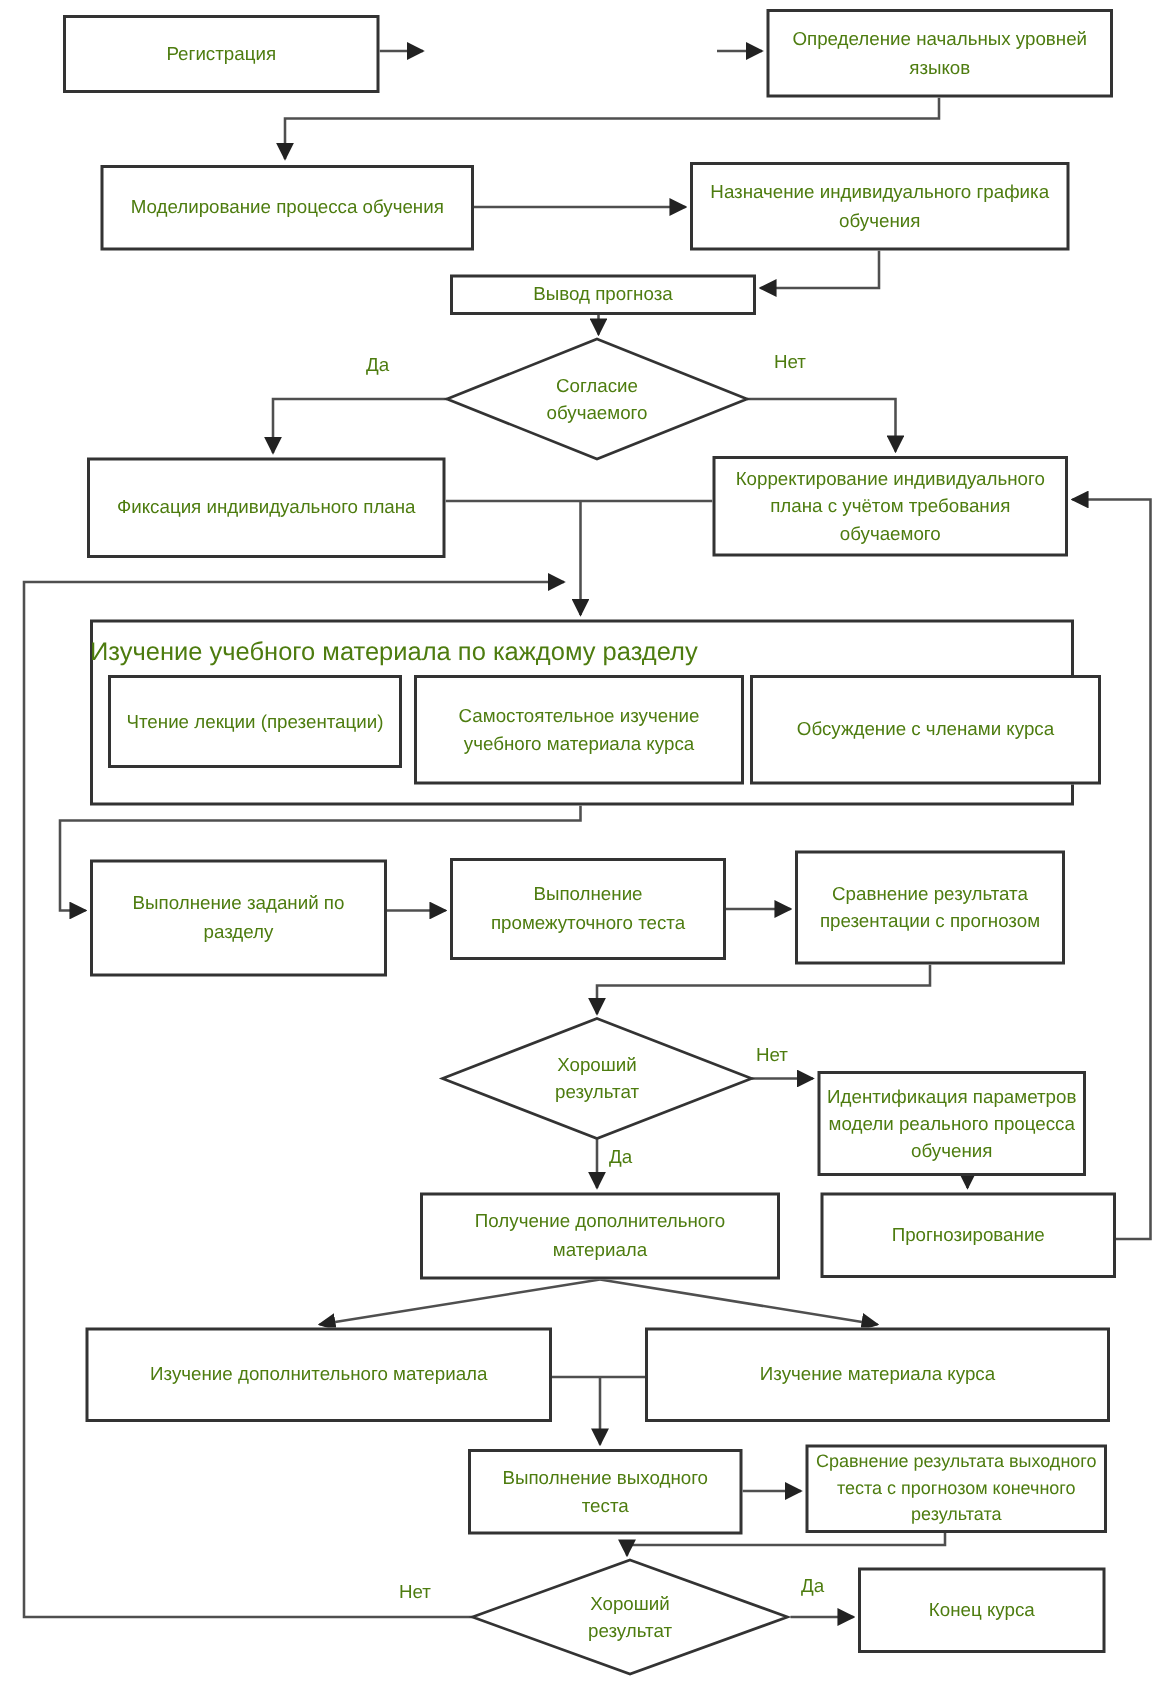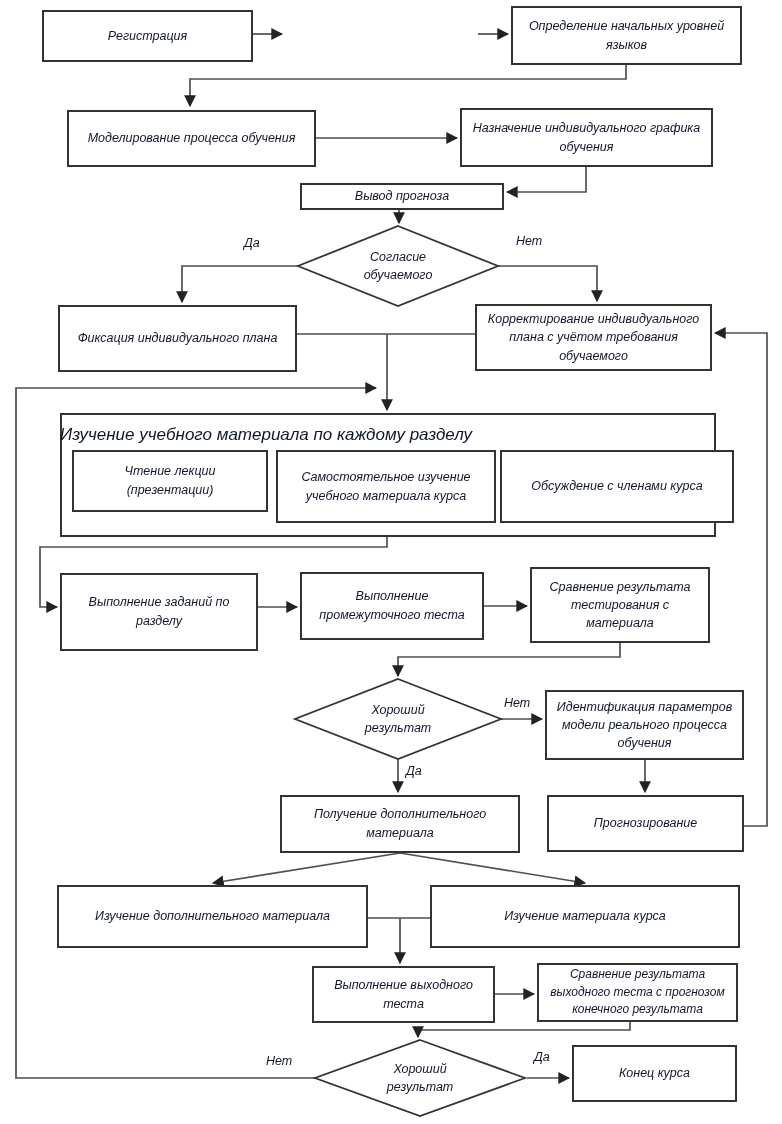--- a/index.html
+++ b/index.html
@@ -1,18 +1,18 @@
 <!DOCTYPE html>
 <html><head>
 <meta charset="utf-8">
 <style>
   html,body{margin:0;padding:0;background:#ffffff;}
   .canvas{
     position:relative;width:782px;height:1124px;background:#ffffff;
-    font-family:"Liberation Sans",sans-serif;color:#0f172a;overflow:hidden;font-style:italic;
+    font-family:"Liberation Sans",sans-serif;color:#4d7c0f;overflow:hidden;
   }
   .flowsvg{position:absolute;left:0;top:0;z-index:1;}
   .node{
     position:absolute;z-index:2;box-sizing:border-box;
     border:2px solid #333333;background:#ffffff;
     display:flex;align-items:center;justify-content:center;
     text-align:center;font-size:12.5px;line-height:1.5;padding:2px 8px;
   }
   .group{
     position:absolute;z-index:2;box-sizing:border-box;
@@ -84,22 +84,22 @@
   <div class="node" style="left:475px;top:304px;width:237px;height:67px;line-height:1.45">Корректирование индивидуального плана с учётом требования обучаемого</div>
 
   <div class="group" style="left:60px;top:413px;width:656px;height:124px"></div>
   <div class="group-title" style="left:60px;top:423px;width:656px">Изучение учебного материала по каждому разделу</div>
   <div class="node subnode" style="left:72px;top:450px;width:196px;height:62px">Чтение лекции (презентации)</div>
   <div class="node subnode" style="left:276px;top:450px;width:220px;height:73px">Самостоятельное изучение учебного материала курса</div>
   <div class="node subnode" style="left:500px;top:450px;width:234px;height:73px">Обсуждение с членами курса</div>
 
   <div class="node" style="left:60px;top:573px;width:198px;height:78px">Выполнение заданий по разделу</div>
   <div class="node" style="left:300px;top:572px;width:184px;height:68px">Выполнение промежуточного теста</div>
-  <div class="node" style="left:530px;top:567px;width:180px;height:76px;line-height:1.45">Сравнение результата тестирования с материала</div>
-  <div class="node" style="left:545px;top:690px;width:199px;height:70px;line-height:1.45;padding:2px 4px">Идентификация параметров модели реального процесса обучения</div>
+  <div class="node" style="left:530px;top:567px;width:180px;height:76px;line-height:1.45">Сравнение результата презентации с прогнозом</div>
+  <div class="node" style="left:545px;top:714px;width:179px;height:70px;line-height:1.45;padding:2px 4px">Идентификация параметров модели реального процесса обучения</div>
   <div class="node" style="left:280px;top:795px;width:240px;height:58px">Получение дополнительного материала</div>
   <div class="node" style="left:547px;top:795px;width:197px;height:57px">Прогнозирование</div>
   <div class="node" style="left:57px;top:885px;width:311px;height:63px">Изучение дополнительного материала</div>
   <div class="node" style="left:430px;top:885px;width:310px;height:63px">Изучение материала курса</div>
   <div class="node" style="left:312px;top:966px;width:183px;height:57px">Выполнение выходного теста</div>
   <div class="node" style="left:537px;top:963px;width:201px;height:59px;line-height:1.45;padding:2px 4px;font-size:12px">Сравнение результата выходного теста с прогнозом конечного результата</div>
   <div class="node" style="left:572px;top:1045px;width:165px;height:57px">Конец курса</div>
 
   <div class="dlabel" style="left:338px;top:248px;width:120px">Согласие обучаемого</div>
   <div class="dlabel" style="left:348px;top:701px;width:100px">Хороший результат</div>

